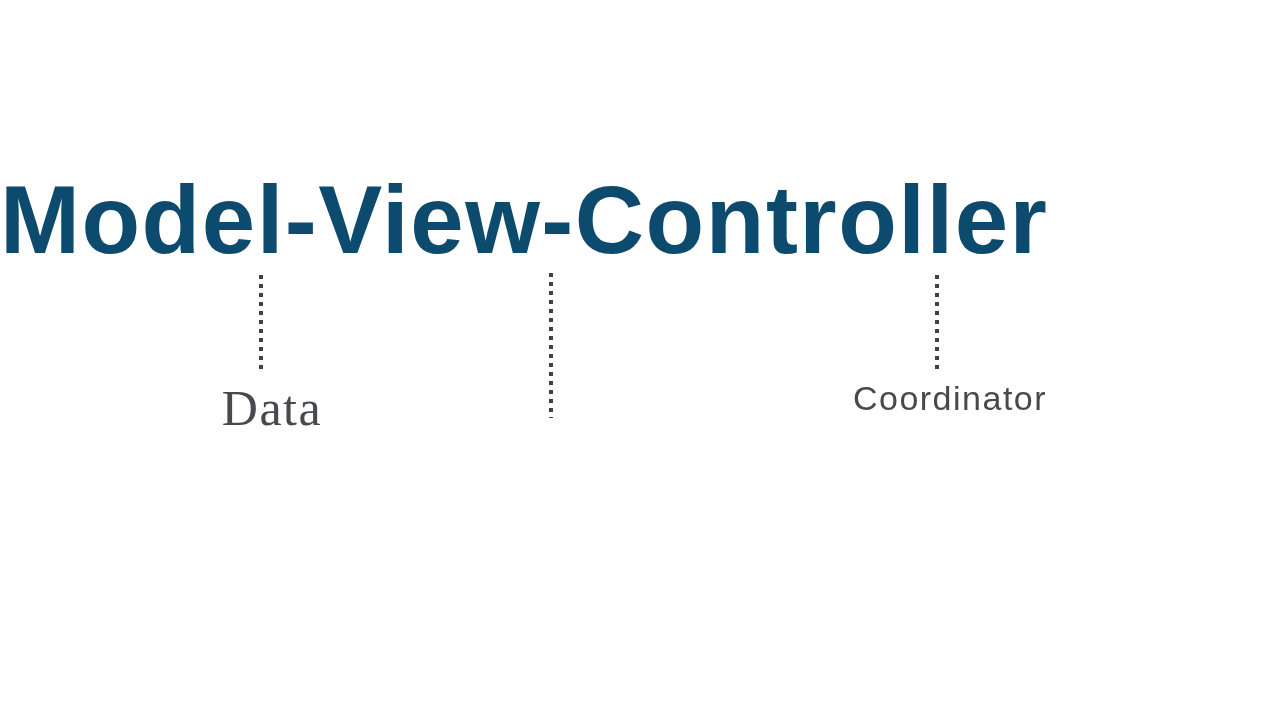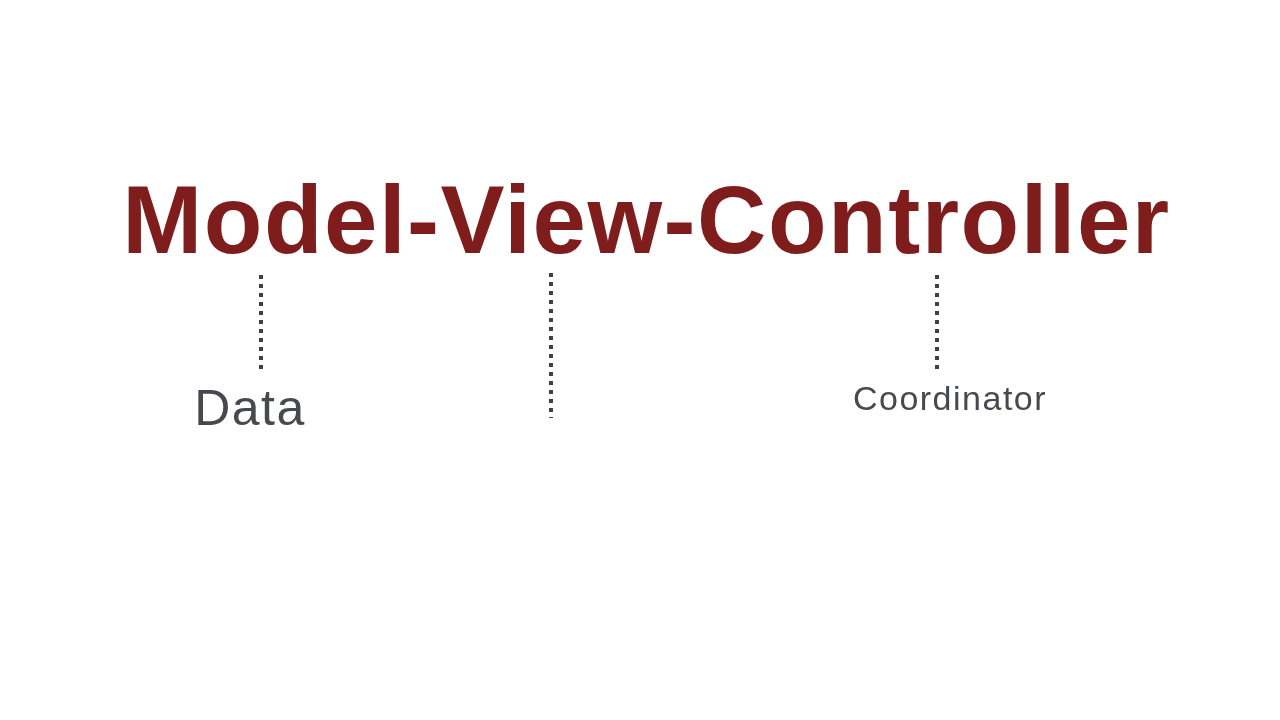--- a/index.html
+++ b/index.html
@@ -10,29 +10,28 @@
   .canvas {
     position: relative;
     width: 1280px;
     height: 720px;
     background: #ffffff;
     overflow: hidden;
     font-family: "Liberation Sans", "DejaVu Sans", sans-serif;
   }
   .title {
     position: absolute;
-    left: 13px;
+    left: 0;
     right: 0;
     top: 172px;
-    text-align: center;
     font-size: 96px;
     font-weight: 700;
     letter-spacing: 1.5px;
     line-height: 1;
-    color: #7f1d1d;
+    color: #0c4a6e;
     white-space: nowrap;
   }
   .dotted-line {
     position: absolute;
     width: 4px;
     background: repeating-linear-gradient(
       to bottom,
       #3e4145 0px, #3e4145 4px,
       transparent 4px, transparent 9px
     );
@@ -42,21 +41,21 @@
   .line-controller { left: 935px; top: 275px; height: 94px;  }
   .label {
     position: absolute;
     transform: translateX(-50%);
     line-height: 1;
     font-weight: 400;
     color: #46494d;
     letter-spacing: 1.5px;
     white-space: nowrap;
   }
-  .label-model      { left: 250px; top: 383px; font-size: 50px; }
+  .label-model      { left: 272px; top: 383px; font-size: 50px; font-family: Liberation Serif, serif; }
   .label-view       { left: 546px; top: 433px; font-size: 54px; }
   .label-controller { left: 950px; top: 381px; font-size: 34px; }
 </style>
 </head>
 <body>
 
 <div class="canvas">
 
   <div class="title">Model-View-Controller</div>
 

